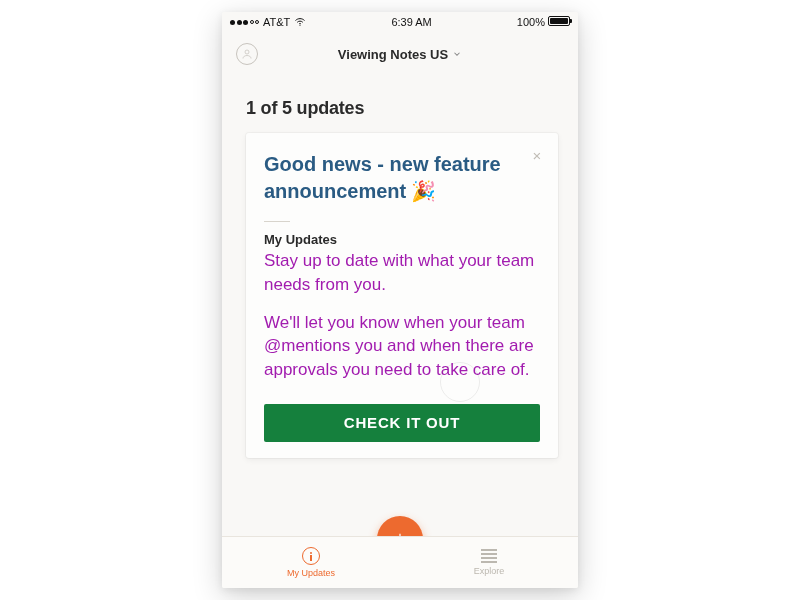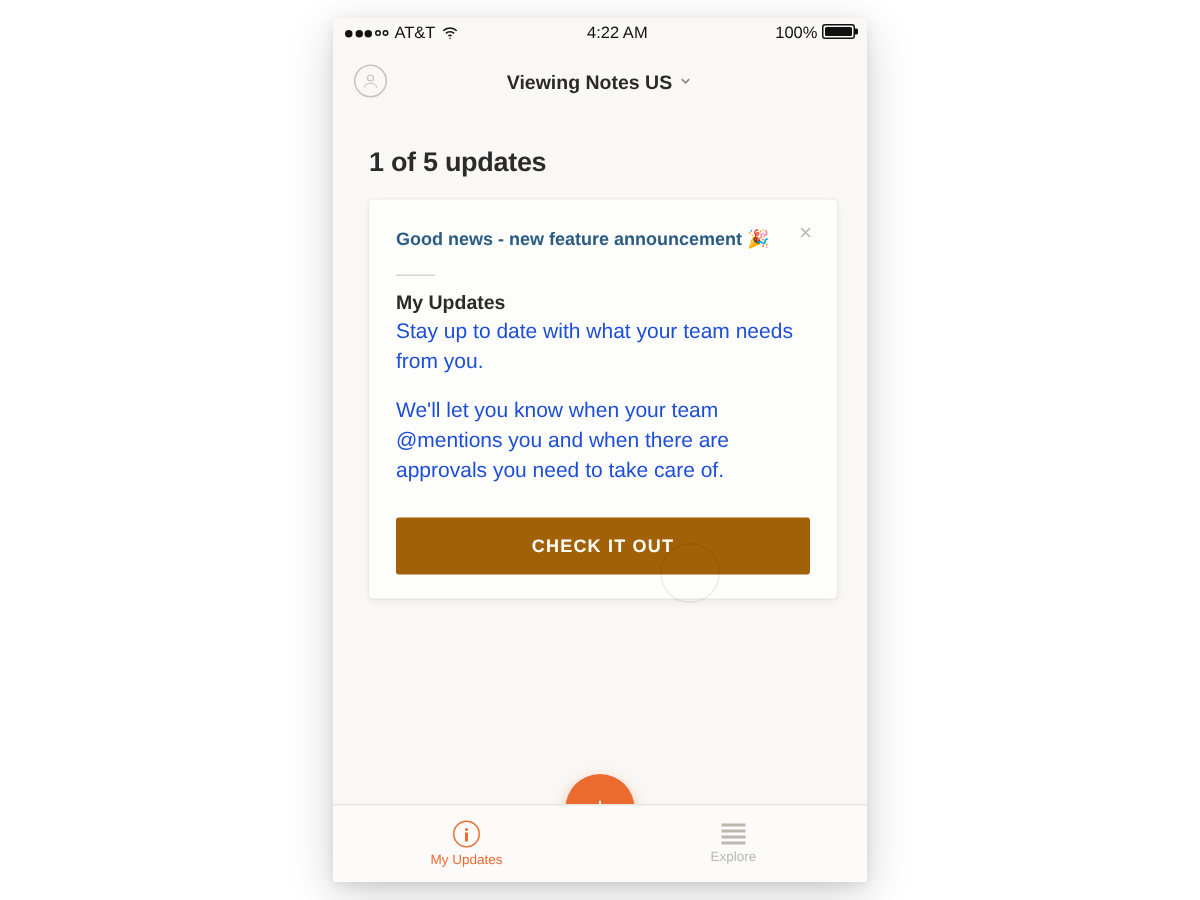--- a/index.html
+++ b/index.html
@@ -111,54 +111,54 @@
       position: absolute;
       top: 16px; right: 14px;
       width: 14px; height: 14px;
       color: #c0bcb5;
       cursor: pointer;
       font-size: 15px;
       line-height: 14px;
       text-align: center;
     }
     .card-title {
-      font-size: 12px;
+      font-size: 20px;
       line-height: 1.35;
       font-weight: 700;
       color: #2a5b83;
       padding-right: 22px;
       margin-bottom: 16px;
     }
     .hr-short {
       width: 26px;
       height: 1px;
       background: #d8d4cc;
       margin-bottom: 10px;
     }
     .section-label {
       font-size: 13px;
       font-weight: 700;
       color: #2a2a2a;
       margin-bottom: 2px;
     }
     .body-text {
-      font-size: 14px;
+      font-size: 17px;
       line-height: 1.4;
-      color: #1d4ed8;
+      color: #a21caf;
       margin-bottom: 14px;
     }
     .body-text:last-of-type { margin-bottom: 22px; }
     .cta-button {
       width: 100%;
-      background: #a16207;
+      background: #15803d;
       color: #fff;
       border: none;
       height: 38px;
       border-radius: 2px;
-      font-size: 12px;
+      font-size: 15px;
       font-weight: 700;
       letter-spacing: 0.8px;
       cursor: pointer;
     }
 
     .tabbar {
       height: 52px;
       background: #fcfbf9;
       border-top: 1px solid #e9e5de;
       display: flex;
@@ -231,21 +231,21 @@
           <span class="dot empty"></span>
       </div>
       <span>AT&amp;T</span>
       <svg class="wifi-icon" viewBox="0 0 24 24" fill="none" stroke="#111" stroke-width="2">
         <path d="M3 9c5-5 13-5 18 0"></path>
           <path d="M6.5 12.5c3-3 8-3 11 0"></path>
           <path d="M10 16c1-1 3-1 4 0"></path>
           <circle cx="12" cy="19" r="1" fill="#111" stroke="none"></circle>
       </svg>
     </div>
-    <div class="status-center">4:22 AM</div>
+    <div class="status-center">6:39 AM</div>
     <div class="status-right">
       <span>100%</span>
       <div class="battery">
         <div class="battery-fill" style="width:100%"></div>
       </div>
     </div>
   </div>
 
   <div class="nav-header">
     <div class="avatar">

